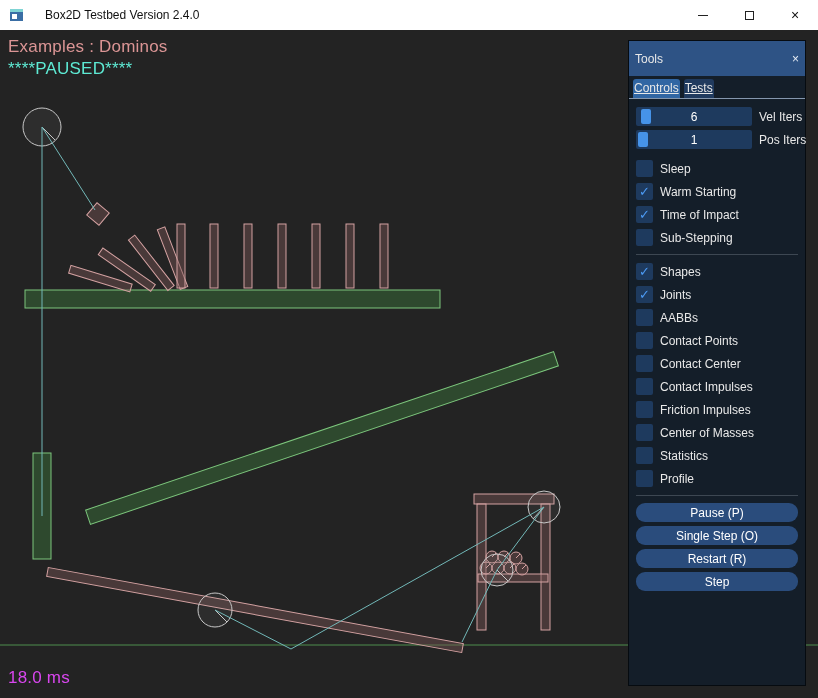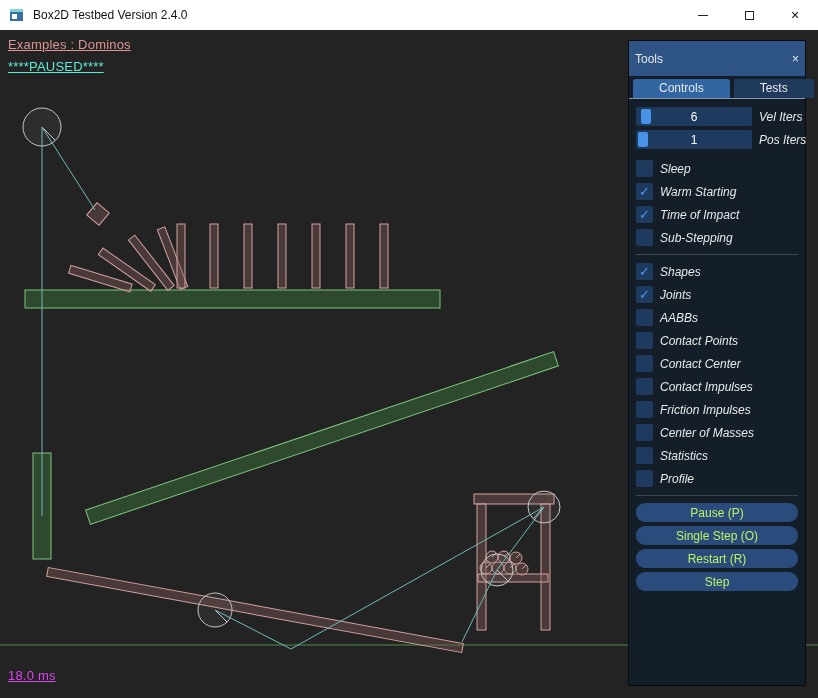--- a/index.html
+++ b/index.html
@@ -1,54 +1,54 @@
 <!DOCTYPE html>
 <html><head>
 <meta charset="utf-8">
 <style>
   html,body{margin:0;padding:0;}
   body{width:818px;height:698px;position:relative;overflow:hidden;background:#232323;font-family:"Liberation Sans","DejaVu Sans",sans-serif;}
 
   
   .titlebar{position:absolute;top:0;left:0;width:818px;height:30px;background:#ffffff;display:flex;align-items:center;z-index:20;}
   .app-icon{width:16px;height:16px;margin-left:9px;flex:none;}
-  .win-title{margin-left:8px;font-size:12px;color:#111;}
+  .win-title{margin-left:20px;font-size:12px;color:#111;}
   .win-controls{margin-left:auto;display:flex;height:30px;}
   .win-btn{width:46px;height:30px;display:flex;align-items:center;justify-content:center;}
   .min-glyph{width:10px;height:1px;background:#222;}
   .max-glyph{width:9px;height:9px;border:1px solid #222;box-sizing:border-box;}
   .close-glyph{font-size:14px;color:#111;line-height:1;}
 
   
   .canvas-wrap{position:absolute;top:30px;left:0;width:818px;height:668px;background:#232323;}
   .scene{position:absolute;top:0;left:0;}
-  .hud{position:absolute;left:8px;font-size:13px;letter-spacing:.2px;text-decoration:underline;}
+  .hud{position:absolute;left:8px;font-size:17px;letter-spacing:.2px;}
   .hud-example{top:7px;color:#db9595;}
   .hud-paused{top:29px;color:#5eead4;}
   .hud-ms{top:638px;color:#d946ef;}
 
   
   .tools{position:absolute;left:628px;top:40px;width:178px;height:646px;background:#141e29;border:1px solid #060b10;box-sizing:border-box;color:#e8e8e8;font-size:12px;z-index:10;}
   .tools-title{height:19px;background:#2e5385;display:flex;align-items:center;padding:8px 6px;}
   .tools-close{margin-left:auto;font-size:12px;color:#e6ecf4;line-height:1;}
   .tabbar{display:flex;gap:4px;padding:3px 4px 0 4px;border-bottom:1px solid #8496ad;}
-  .tab{padding:2px 26px 3px;border-radius:3px 3px 0 0;background:#203a5e;}
+  .tab{padding:2px 1px 3px;border-radius:3px 3px 0 0;background:#203a5e;text-decoration:underline;}
   .tab.active{background:#3166a3;}
   .tools-body{padding:8px 7px 0 7px;}
   .slider-row{display:flex;align-items:center;height:19px;margin-bottom:4px;}
   .slider-track{position:relative;width:116px;height:19px;background:#1e3a5e;border-radius:2px;flex:none;}
   .slider-grab{position:absolute;top:2px;width:10px;height:15px;background:#4693e8;border-radius:2px;}
   .slider-value{position:absolute;left:0;top:0;width:100%;height:100%;display:flex;align-items:center;justify-content:center;color:#fff;}
-  .row-label{margin-left:7px;white-space:nowrap;font-style:italic;}
+  .row-label{margin-left:7px;white-space:nowrap;}
   .check-row{display:flex;align-items:center;height:19px;margin-bottom:4px;}
   .checkbox{width:17px;height:17px;background:#1e3a5e;border-radius:2px;display:flex;align-items:center;justify-content:center;flex:none;}
   .checkmark{color:#4d9bf5;font-size:13px;font-weight:bold;line-height:1;}
   .sep{height:1px;background:#3d4752;margin:7px 0;}
   .gap{height:6px;}
-  .btn{height:19px;background:#2a4c7c;border-radius:9px;display:flex;align-items:center;justify-content:center;margin-bottom:4px;color:#bef264;}
+  .btn{height:19px;background:#2a4c7c;border-radius:9px;display:flex;align-items:center;justify-content:center;margin-bottom:4px;color:#ffffff;}
 </style>
 </head>
 <body>
 
 <div class="titlebar">
   <svg class="app-icon" viewBox="0 0 16 16">
     <rect x="1" y="2" width="13" height="12" fill="#3a6ea5"></rect>
     <rect x="1" y="2" width="13" height="3" fill="#7fd4d4"></rect>
     <rect x="3" y="7" width="5" height="5" fill="#ffffff"></rect>
   </svg>

